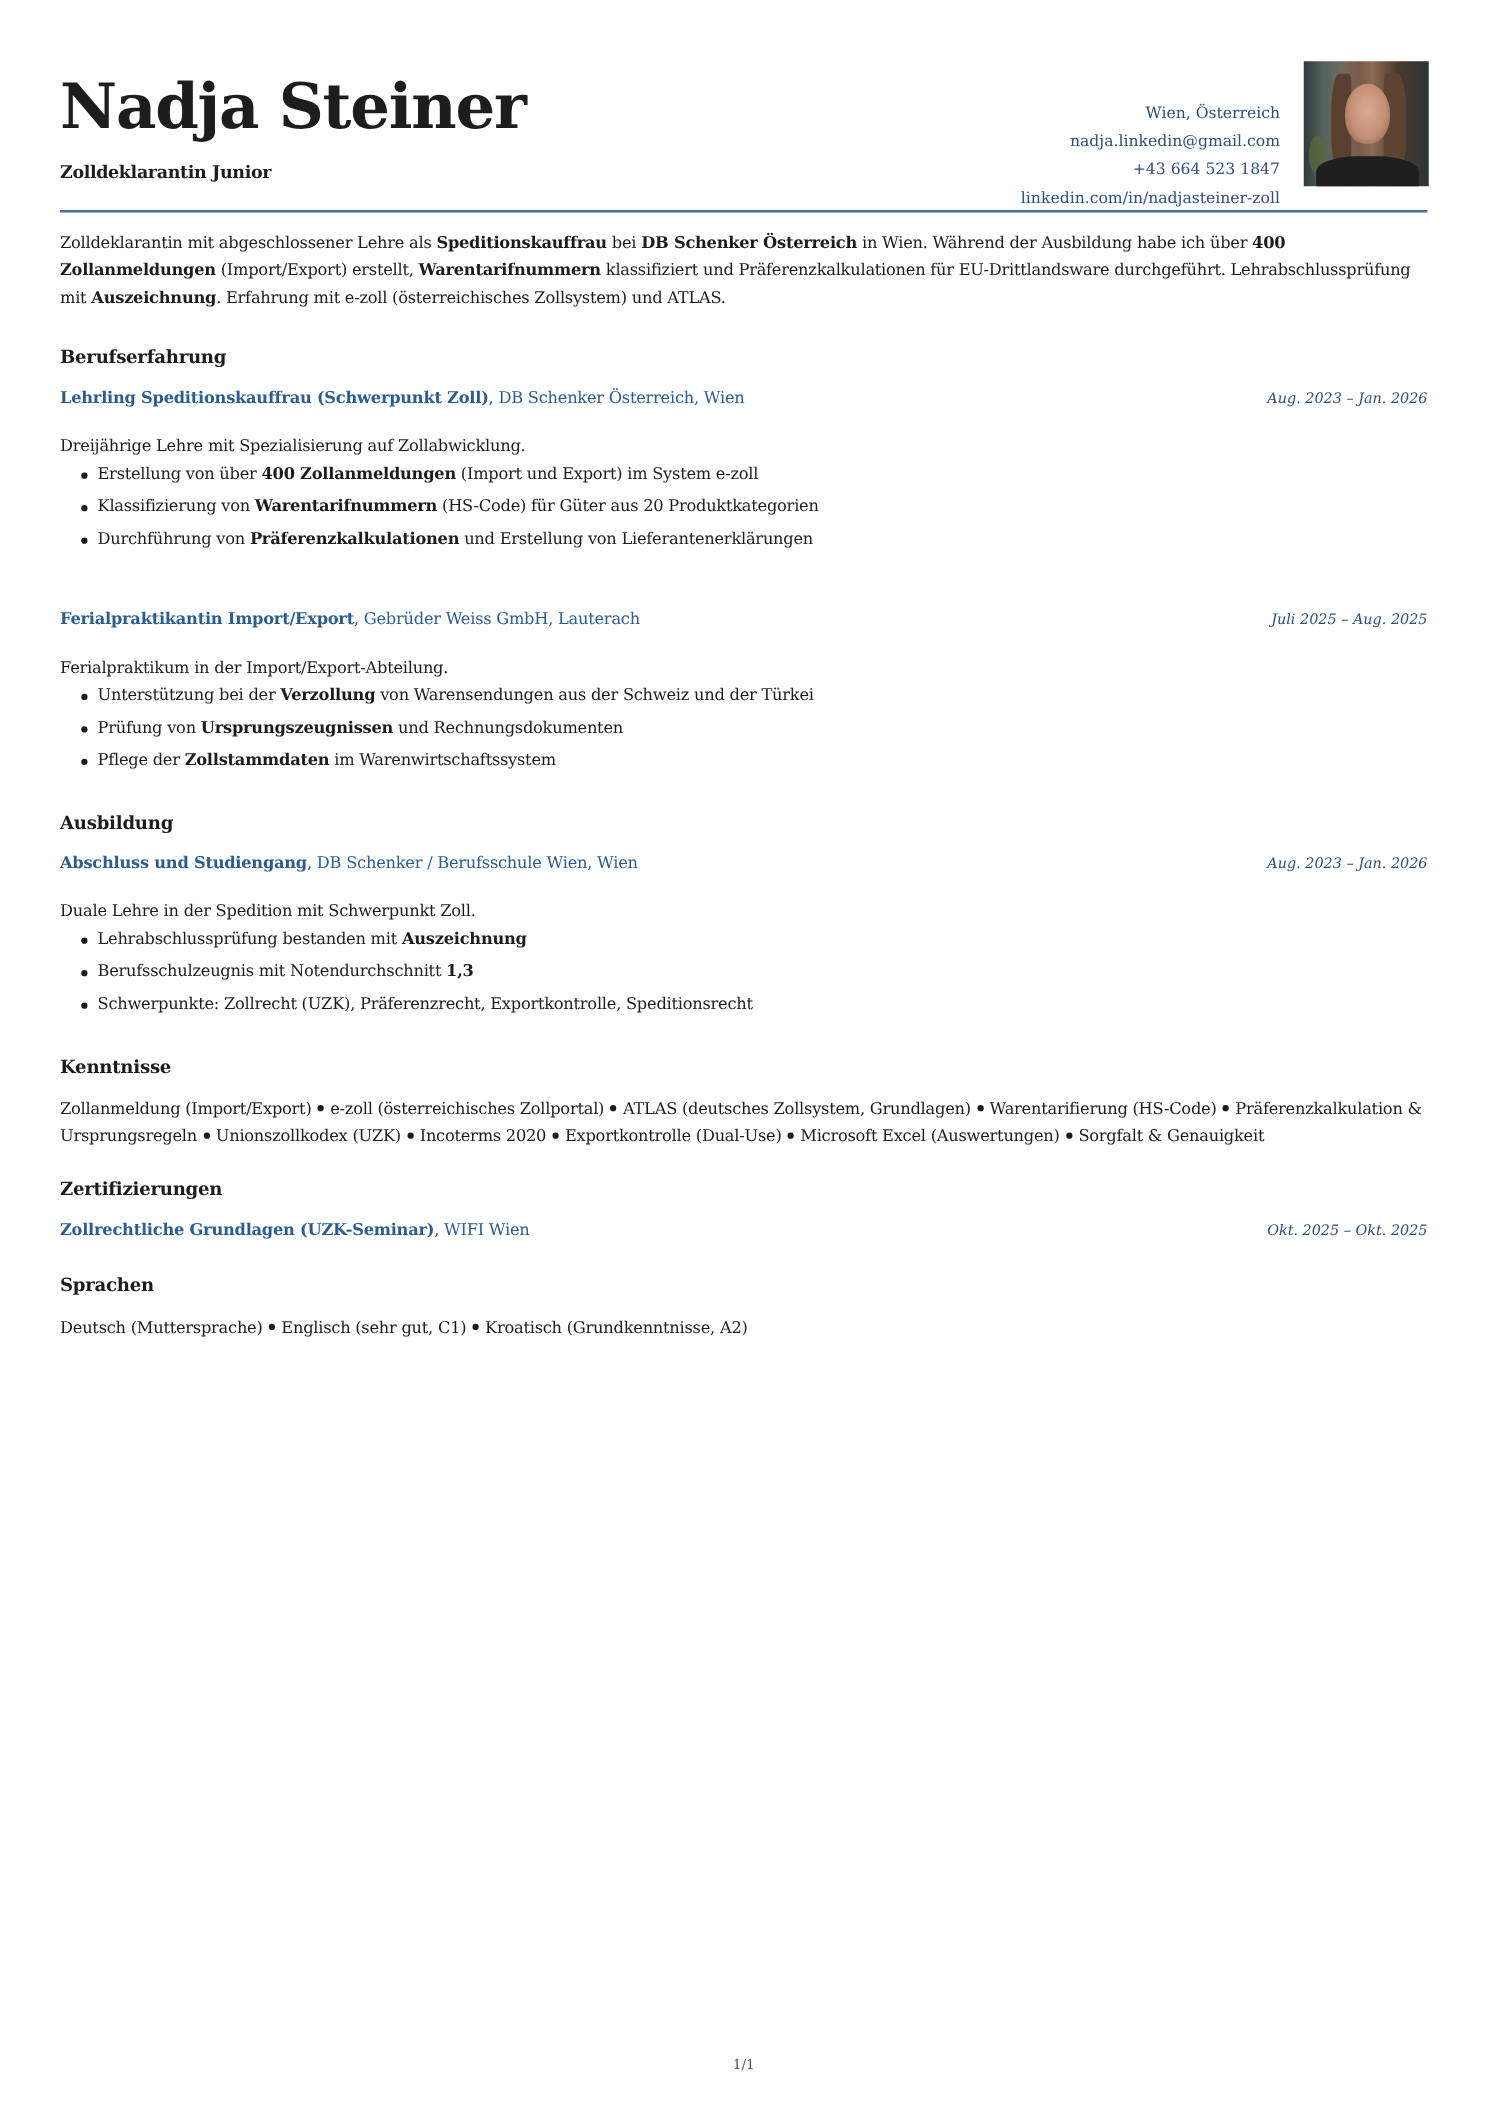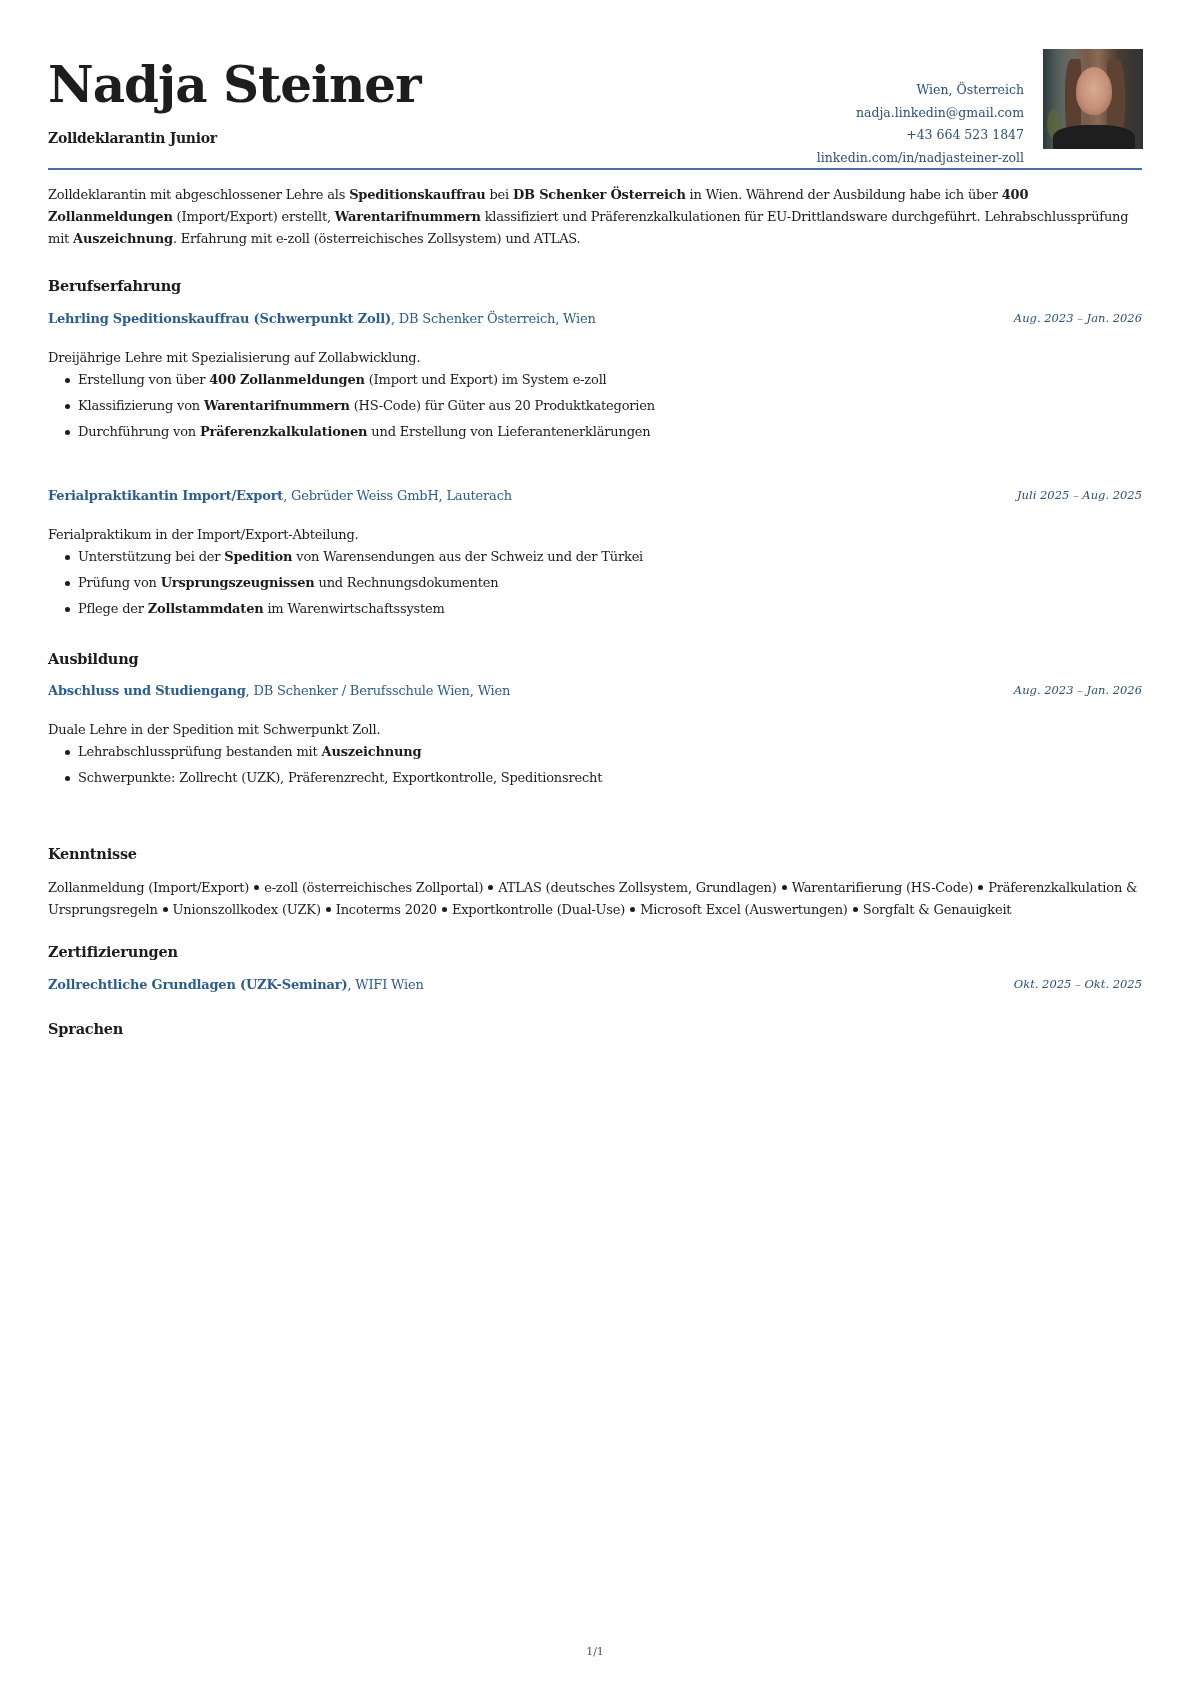--- a/index.html
+++ b/index.html
@@ -137,42 +137,44 @@
       <li><span>Klassifizierung von </span><b>Warentarifnummern</b><span> (HS-Code) für Güter aus 20 Produktkategorien</span></li>
       <li><span>Durchführung von </span><b>Präferenzkalkulationen</b><span> und Erstellung von Lieferantenerklärungen</span></li>
     </ul>
 
   <div class="entry-row" style="top:488px;">
     <div class="entry-title"><span class="role">Ferialpraktikantin Import/Export</span><span>, Gebrüder Weiss GmbH, Lauterach</span></div>
     <div class="entry-date">Juli 2025 – Aug. 2025</div>
   </div>
   <div class="entry-desc text" style="top:512px;">Ferialpraktikum in der Import/Export-Abteilung.</div>
   <ul class="bullets text" style="top:544px;">
-      <li><span>Unterstützung bei der </span><b>Spedition</b><span> von Warensendungen aus der Schweiz und der Türkei</span></li>
+      <li><span>Unterstützung bei der </span><b>Verzollung</b><span> von Warensendungen aus der Schweiz und der Türkei</span></li>
       <li><span>Prüfung von </span><b>Ursprungszeugnissen</b><span> und Rechnungsdokumenten</span></li>
       <li><span>Pflege der </span><b>Zollstammdaten</b><span> im Warenwirtschaftssystem</span></li>
     </ul>
 
   <div class="section-h" style="top:650px;">Ausbildung</div>
 
   <div class="entry-row" style="top:683px;">
     <div class="entry-title"><span class="role">Abschluss und Studiengang</span><span>, DB Schenker / Berufsschule Wien, Wien</span></div>
     <div class="entry-date">Aug. 2023 – Jan. 2026</div>
   </div>
   <div class="entry-desc text" style="top:707px;">Duale Lehre in der Spedition mit Schwerpunkt Zoll.</div>
   <ul class="bullets text" style="top:739px;">
       <li><span>Lehrabschlussprüfung bestanden mit </span><b>Auszeichnung</b></li>
+      <li><span>Berufsschulzeugnis mit Notendurchschnitt </span><b>1,3</b></li>
       <li><span>Schwerpunkte: Zollrecht (UZK), Präferenzrecht, Exportkontrolle, Speditionsrecht</span></li>
     </ul>
 
   <div class="section-h" style="top:845px;">Kenntnisse</div>
   <div class="inline-list text" style="top:877px;"><span>Zollanmeldung (Import/Export)</span><span class="sep"></span><span>e-zoll (österreichisches Zollportal)</span><span class="sep"></span><span>ATLAS (deutsches Zollsystem, Grundlagen)</span><span class="sep"></span><span>Warentarifierung (HS-Code)</span><span class="sep"></span><span>Präferenzkalkulation &amp; Ursprungsregeln</span><span class="sep"></span><span>Unionszollkodex (UZK)</span><span class="sep"></span><span>Incoterms 2020</span><span class="sep"></span><span>Exportkontrolle (Dual-Use)</span><span class="sep"></span><span>Microsoft Excel (Auswertungen)</span><span class="sep"></span><span>Sorgfalt &amp; Genauigkeit</span></div>
 
   <div class="section-h" style="top:943px;">Zertifizierungen</div>
   <div class="entry-row" style="top:977px;">
     <div class="entry-title"><span class="role">Zollrechtliche Grundlagen (UZK-Seminar)</span><span>, WIFI Wien</span></div>
     <div class="entry-date">Okt. 2025 – Okt. 2025</div>
   </div>
 
   <div class="section-h" style="top:1020px;">Sprachen</div>
+  <div class="inline-list text" style="top:1052px;"><span>Deutsch (Muttersprache)</span><span class="sep"></span><span>Englisch (sehr gut, C1)</span><span class="sep"></span><span>Kroatisch (Grundkenntnisse, A2)</span></div>
 
   <div class="footer">1/1</div>
 </div>
 
 </body></html>

